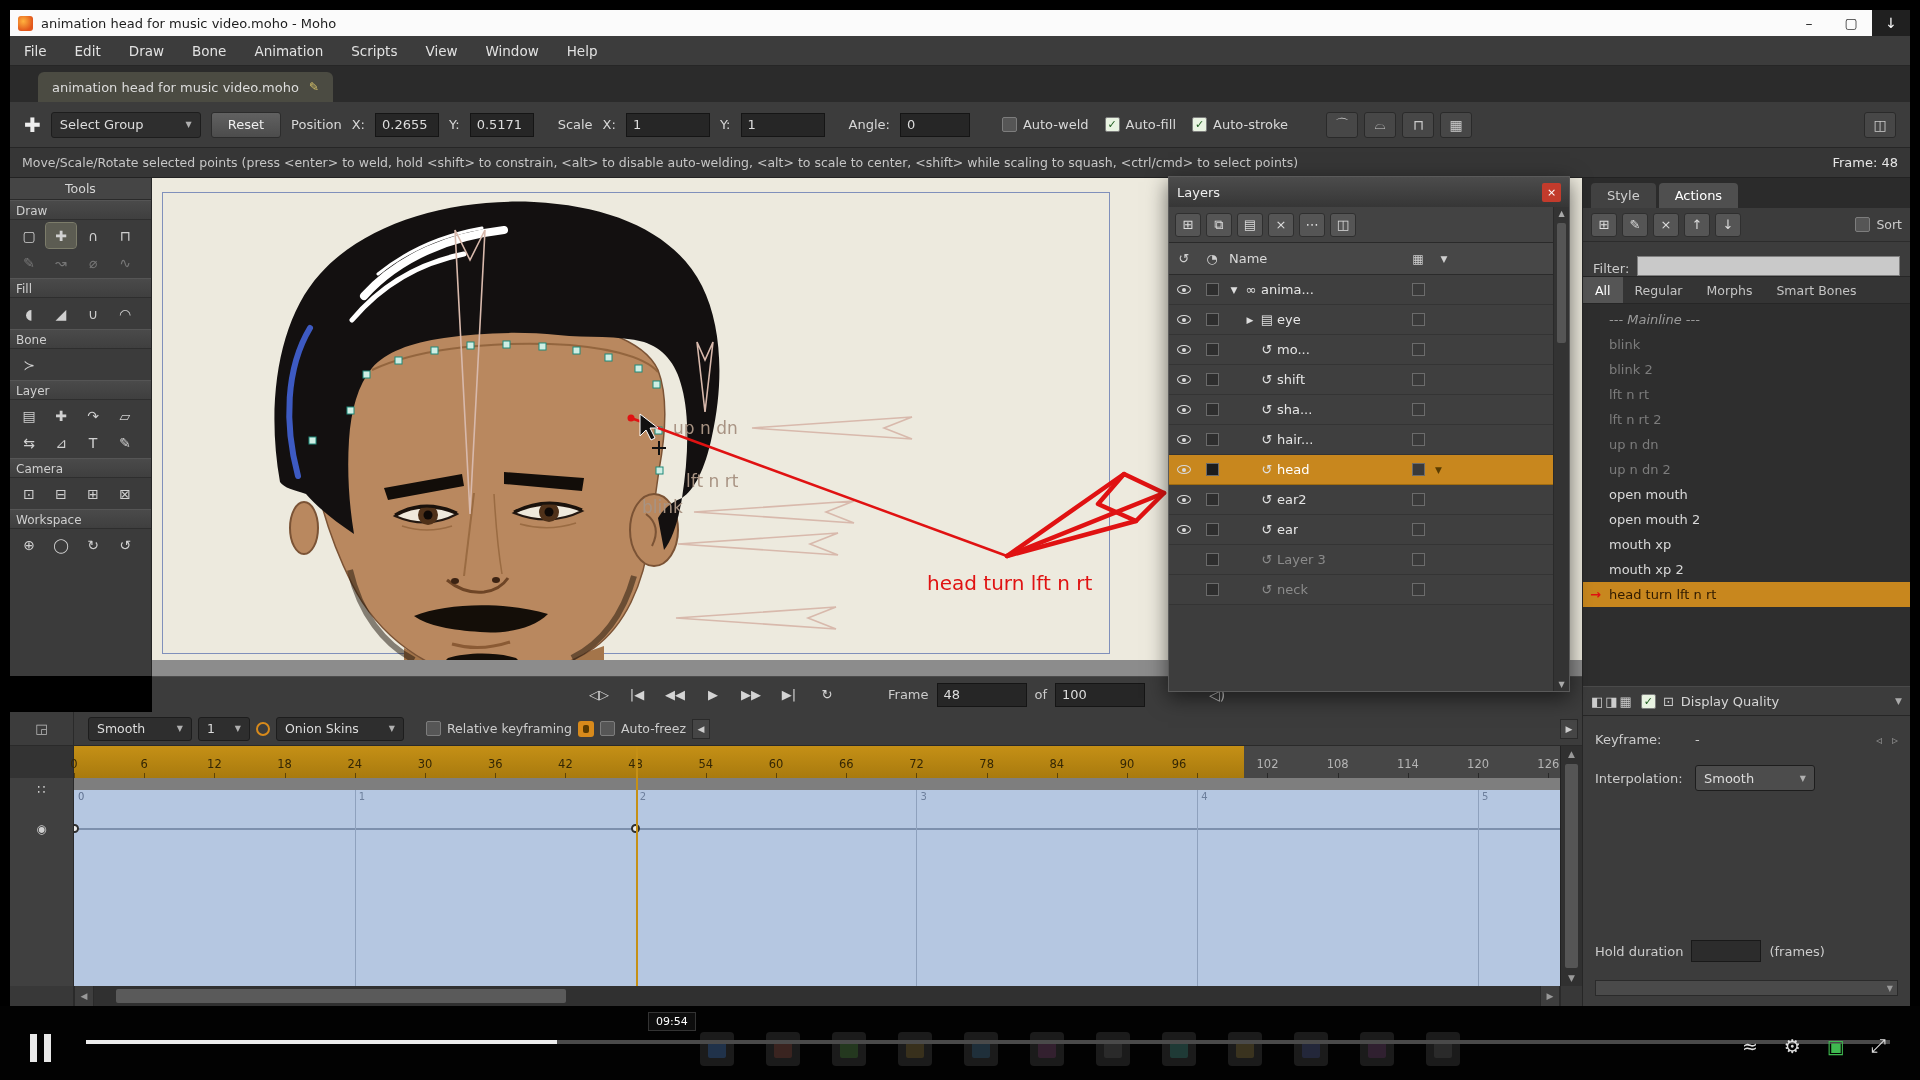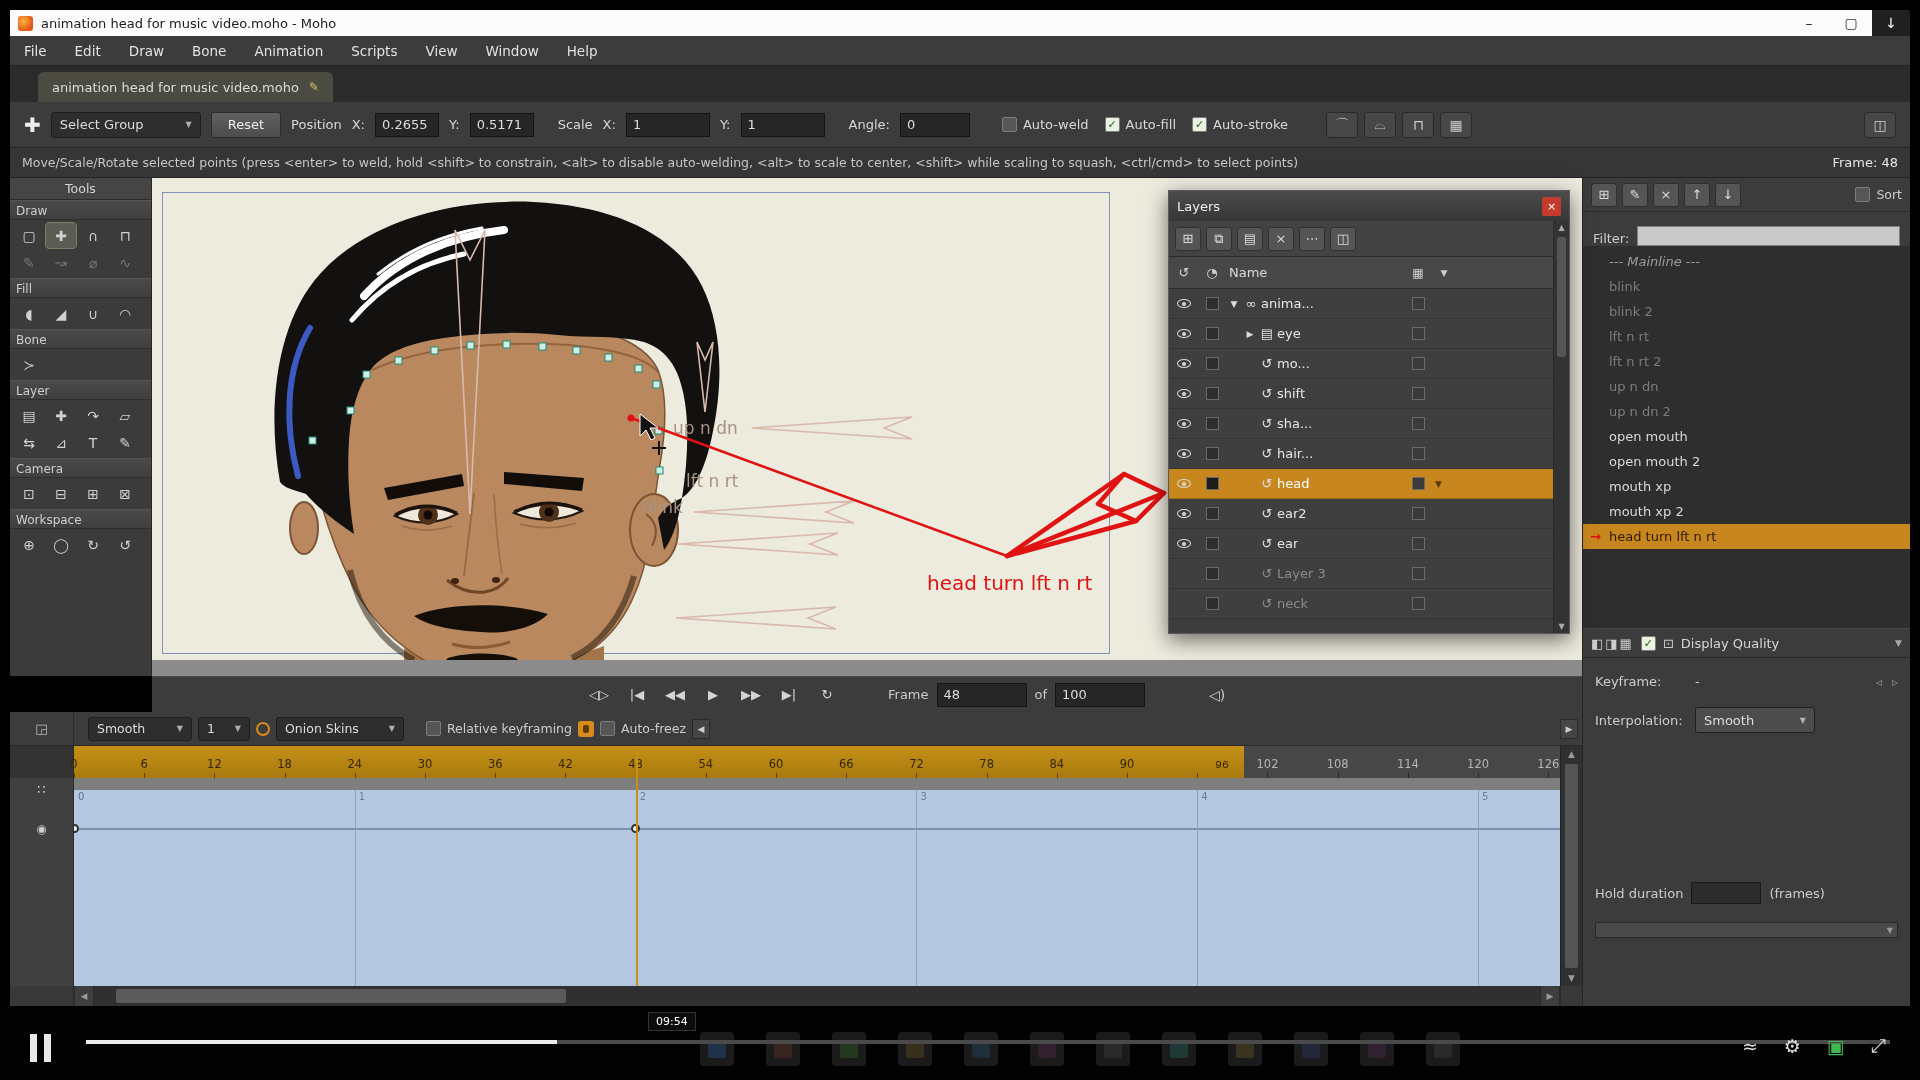--- a/index.html
+++ b/index.html
@@ -74,21 +74,21 @@
   
   .canvas { position:absolute; left:152px; top:178px; width:1430px; height:498px; background:#8c8c8c; }
   .canvas-cream { position:absolute; left:0; top:0; width:1430px; height:482px; background:#edeade; overflow:hidden; }
   .sel-rect { position:absolute; left:10px; top:14px; width:948px; height:462px;
     border:1px solid #8090bb; }
   .canvas svg { position:absolute; left:0; top:0; }
   .ghost-label { font-size:17px; fill:#a89383; }
   .red-label { font-size:20px; fill:#e01212; }
 
   
-  .layers-panel { position:absolute; left:1168px; top:190px; width:402px; height:444px;
+  .layers-panel { position:absolute; left:1168px; top:176px; width:402px; height:516px;
     background:#3d3d3d; border:1px solid #5a5a5a; box-shadow:0 6px 20px rgba(0,0,0,.55); z-index:20; }
   .lp-title { height:30px; background:linear-gradient(#4c4c4c,#363636); display:flex;
     align-items:center; padding:0 8px; color:#eee; font-size:13px; }
   .lp-close { margin-left:auto; width:19px; height:19px; background:#c23b2c; color:#fff;
     font-size:11px; display:flex; align-items:center; justify-content:center; border-radius:2px; }
   .lp-toolbar { height:36px; background:#434343; border-bottom:1px solid #2a2a2a; display:flex;
     gap:5px; align-items:center; padding:0 6px; }
   .lp-btn { width:26px; height:24px; background:#555; border:1px solid #2f2f2f; border-radius:3px;
     color:#ddd; font-size:13px; display:flex; align-items:center; justify-content:center; }
   .lp-filter { height:36px; display:flex; align-items:center; padding:0 6px;
@@ -660,35 +660,45 @@
         </div>
       </div>
     <div class="lp-scroll">
       <div class="up">▲</div>
       <div class="thumb"></div>
       <div class="dn">▼</div>
     </div>
   </div>
 
   <div class="right-col">
+    <div class="ra-tabs" id="ra-tabs">
+        <div class="ra-tab">Style</div>
+        <div class="ra-tab active">Actions</div>
+      </div>
     <div class="ra-icons" id="ra-icons-row">
         <div class="lp-btn">⊞</div>
         <div class="lp-btn">✎</div>
         <div class="lp-btn">×</div>
         <div class="lp-btn">↑</div>
         <div class="lp-btn">↓</div>
         <div class="ra-sort">
           <div class="cb"></div>
           <div>Sort</div>
         </div>
       </div>
     <div class="ra-filter">
       <span>Filter:</span>
       <input readonly="" style="">
     </div>
+    <div class="ra-subtabs" id="ra-subtabs">
+        <div class="ra-subtab active">All</div>
+        <div class="ra-subtab">Regular</div>
+        <div class="ra-subtab">Morphs</div>
+        <div class="ra-subtab">Smart Bones</div>
+      </div>
     <div class="ra-list" id="ra-list">
         <div class="ra-item mainline"><span>--- Mainline ---</span></div>
         <div class="ra-item dim"><span>blink</span></div>
         <div class="ra-item dim"><span>blink 2</span></div>
         <div class="ra-item dim"><span>lft n rt</span></div>
         <div class="ra-item dim"><span>lft n rt 2</span></div>
         <div class="ra-item dim"><span>up n dn</span></div>
         <div class="ra-item dim"><span>up n dn 2</span></div>
         <div class="ra-item"><span>open mouth</span></div>
         <div class="ra-item"><span>open mouth 2</span></div>
@@ -799,21 +809,21 @@
           <span class="tick dark" style="left: 772.252px;">66</span>
           <div class="tickmark" style="left: 842.457px;"></div>
           <span class="tick dark" style="left: 842.457px;">72</span>
           <div class="tickmark" style="left: 912.661px;"></div>
           <span class="tick dark" style="left: 912.661px;">78</span>
           <div class="tickmark" style="left: 982.866px;"></div>
           <span class="tick dark" style="left: 982.866px;">84</span>
           <div class="tickmark" style="left: 1053.07px;"></div>
           <span class="tick dark" style="left: 1053.07px;">90</span>
           <div class="tickmark" style="left: 1123.28px;"></div>
-          <span class="tick dark" style="left: 1148px; font-family: Liberation Mono, monospace;">96</span>
+          <span class="tick dark" style="left: 1105px;">96</span>
           <div class="tickmark" style="left: 1193.48px;"></div>
           <span class="tick" style="left: 1193.48px;">102</span>
           <div class="tickmark" style="left: 1263.69px;"></div>
           <span class="tick" style="left: 1263.69px;">108</span>
           <div class="tickmark" style="left: 1333.89px;"></div>
           <span class="tick" style="left: 1333.89px;">114</span>
           <div class="tickmark" style="left: 1404.09px;"></div>
           <span class="tick" style="left: 1404.09px;">120</span>
           <div class="tickmark" style="left: 1474.3px;"></div>
           <span class="tick" style="left: 1474.3px;">126</span>

